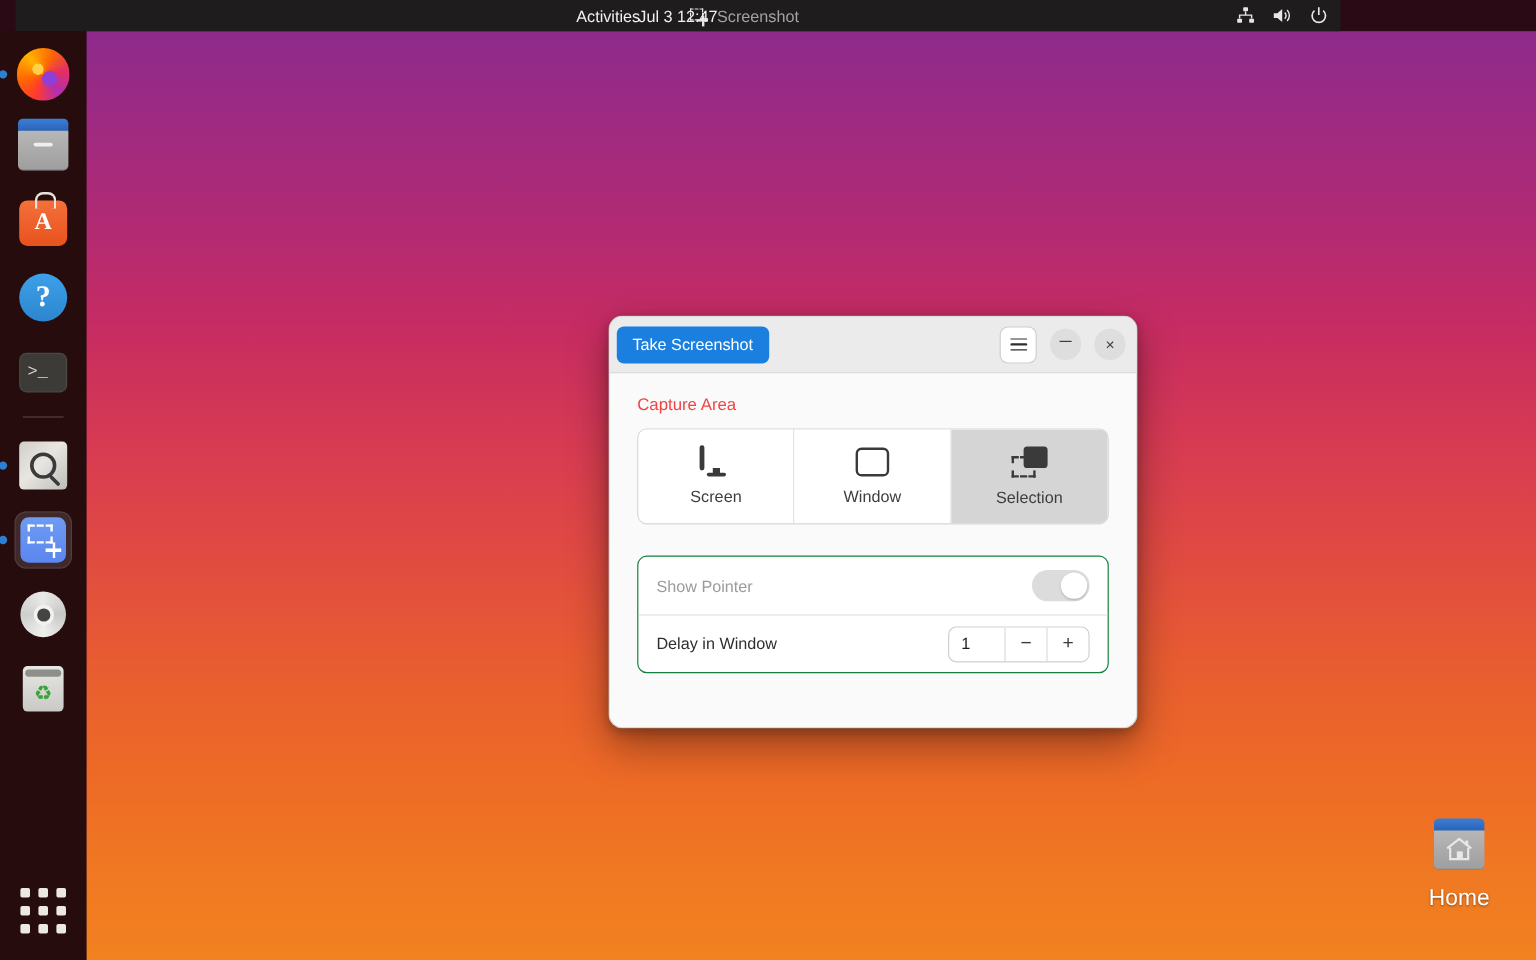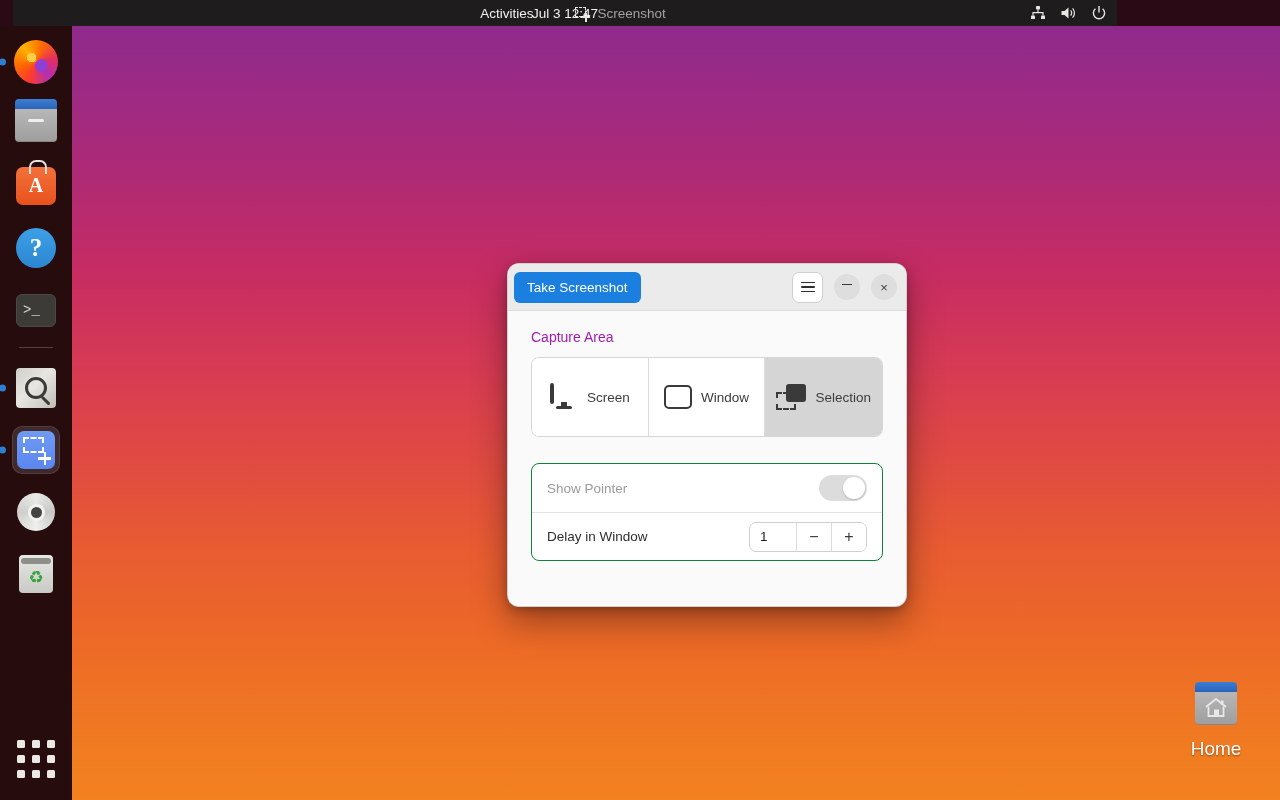--- a/index.html
+++ b/index.html
@@ -221,21 +221,21 @@
     position: absolute; left: 50%; top: 6px; transform: translateX(-50%);
   }
   #home-label {
     margin-top: 13px; color: #ffffff; font-size: 19px;
     text-shadow: 0 1px 2px rgba(0,0,0,0.45);
   }
 
   
   #dialog {
     position: absolute; left: 507px; top: 263px;
-    width: 400px; height: 344px;
+    width: 441px; height: 344px;
     border-radius: 12px;
     background: #fafafa;
     box-shadow: 0 14px 34px rgba(0,0,0,0.36), 0 3px 9px rgba(0,0,0,0.22);
     z-index: 30;
     overflow: hidden;
     border: 1px solid rgba(0,0,0,0.16);
   }
   #titlebar {
     height: 47px; background: #ebebeb;
     border-bottom: 1px solid #dcdcdc;
@@ -261,30 +261,30 @@
   .circ-btn {
     width: 26px; height: 26px; border-radius: 50%;
     background: #dedede; color: #3b3b3b;
     display: flex; align-items: center; justify-content: center;
     margin-left: 11px; cursor: pointer; font-size: 13px;
   }
   #min-btn .minus { width: 10px; height: 1.6px; background: #3b3b3b; margin-bottom: 5px; }
 
   #dialog-body { padding: 18px 23px 0 23px; }
   #capture-area-label {
-    font-size: 14px; color: #a21caf; margin-bottom: 12px;
+    font-size: 14px; color: #ef4444; margin-bottom: 12px;
   }
   #capture-group {
     display: flex; height: 80px;
     border: 1px solid #d5d5d5; border-radius: 8px;
     overflow: hidden; background: #ffffff;
   }
   .capture-opt {
     flex: 1 1 33.33%;
-    display: flex; flex-direction: row;
+    display: flex; flex-direction: column;
     align-items: center; justify-content: center;
     gap: 9px; cursor: pointer;
     border-right: 1px solid #dcdcdc;
     background: #ffffff;
   }
   .capture-opt:last-child { border-right: none; }
   .capture-opt.selected { background: #d5d5d5; }
   .capture-opt .label { font-size: 13.5px; color: #3d3d3d; }
 
   .icon-screen { width: 28px; height: 24px; position: relative; }

